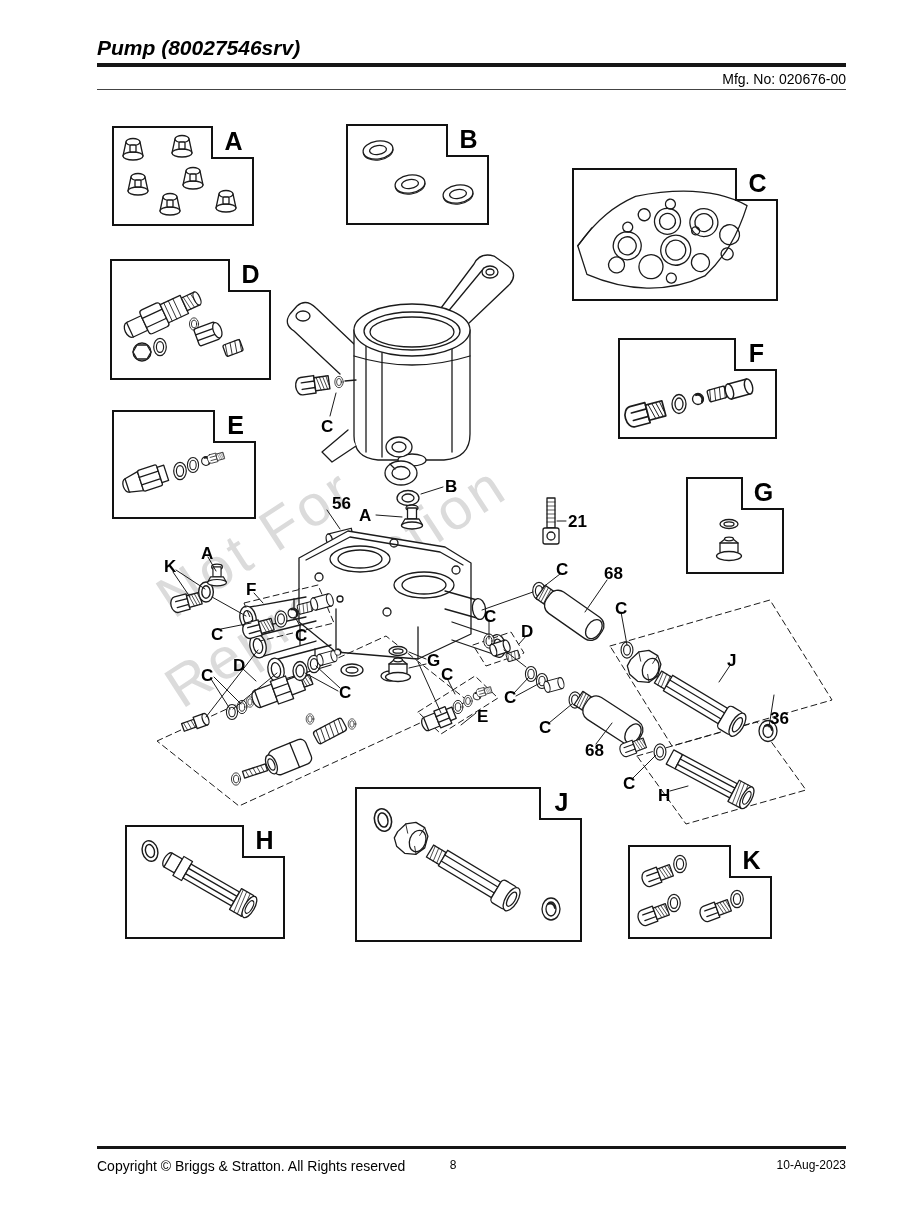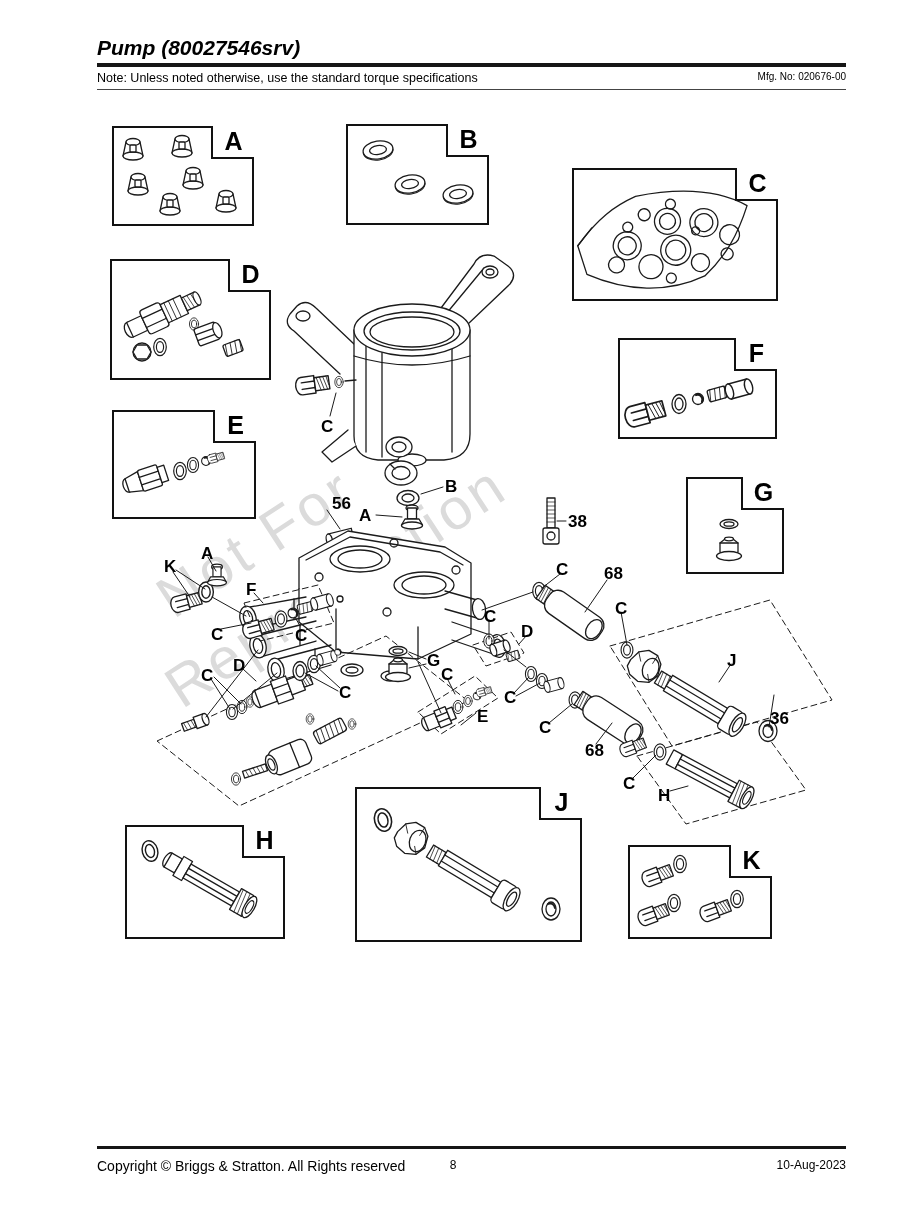--- a/index.html
+++ b/index.html
@@ -2,21 +2,21 @@
 <html><head>
 <meta charset="utf-8">
 <style>
   html,body{margin:0;padding:0;background:#fff;}
   .page{position:relative;width:906px;height:1208px;background:#fff;overflow:hidden;
         font-family:"Liberation Sans",sans-serif;color:#000;}
   
   .hdr-title{position:absolute;left:97px;top:36px;font-style:italic;font-weight:bold;font-size:21px;}
   .rule-thick{position:absolute;left:97px;right:60px;top:63px;height:4px;background:#161616;}
   .hdr-note{position:absolute;left:97px;top:71px;font-size:12.5px;}
-  .hdr-mfg{position:absolute;right:60px;top:71px;font-size:10px;}
+  .hdr-mfg{position:absolute;right:60px;top:71px;font-size:14px;}
   .rule-thin{position:absolute;left:97px;right:60px;top:89px;height:1px;background:#444;}
   
   .ftr-rule{position:absolute;left:97px;right:60px;top:1146px;height:3px;background:#161616;}
   .ftr-copy{position:absolute;left:97px;top:1158px;font-size:14px;}
   .ftr-page{position:absolute;left:0;right:0;top:1158px;text-align:center;font-size:12px;}
   .ftr-date{position:absolute;right:60px;top:1158px;font-size:12px;text-align:center;}
   
   .diagram{position:absolute;left:0;top:0;}
   
   .inset{position:absolute;border:2px solid #121212;}
@@ -27,21 +27,20 @@
   
   .callout{position:absolute;font-weight:bold;font-size:17px;line-height:1;}
 </style>
 </head>
 <body>
 
 <div class="page">
 
   <div class="hdr-title">Pump (80027546srv)</div>
   <div class="rule-thick"></div>
-  <div class="hdr-note">Note: Unless noted otherwise, use the standard torque specifications</div>
   <div class="hdr-mfg">Mfg. No: 020676-00</div>
   <div class="rule-thin"></div>
 
   <svg class="diagram" width="906" height="1208" viewBox="0 0 906 1208">
     <defs>
       <g id="oring">
           <ellipse rx="7" ry="9.5" fill="#fff"></ellipse>
           <ellipse rx="4" ry="6" fill="#fff"></ellipse>
         </g>
       <g id="hexplug">
@@ -543,21 +542,21 @@
     <div class="tab">J</div>
     </div>
   <div class="inset" style="left:628px;top:845px;width:140px;height:90px;">
     <div class="tab">K</div>
     </div>
 
   <div class="callout" style="left:321px;top:418px;">C</div>
   <div class="callout" style="left:445px;top:478px;">B</div>
   <div class="callout" style="left:332px;top:495px;">56</div>
   <div class="callout" style="left:359px;top:507px;">A</div>
-  <div class="callout" style="left:568px;top:513px;">38</div>
+  <div class="callout" style="left:568px;top:513px;">21</div>
   <div class="callout" style="left:556px;top:561px;">C</div>
   <div class="callout" style="left:604px;top:565px;">68</div>
   <div class="callout" style="left:201px;top:545px;">A</div>
   <div class="callout" style="left:164px;top:558px;">K</div>
   <div class="callout" style="left:246px;top:581px;">F</div>
   <div class="callout" style="left:615px;top:600px;">C</div>
   <div class="callout" style="left:211px;top:626px;">C</div>
   <div class="callout" style="left:295px;top:627px;">C</div>
   <div class="callout" style="left:484px;top:608px;">C</div>
   <div class="callout" style="left:521px;top:623px;">D</div>

